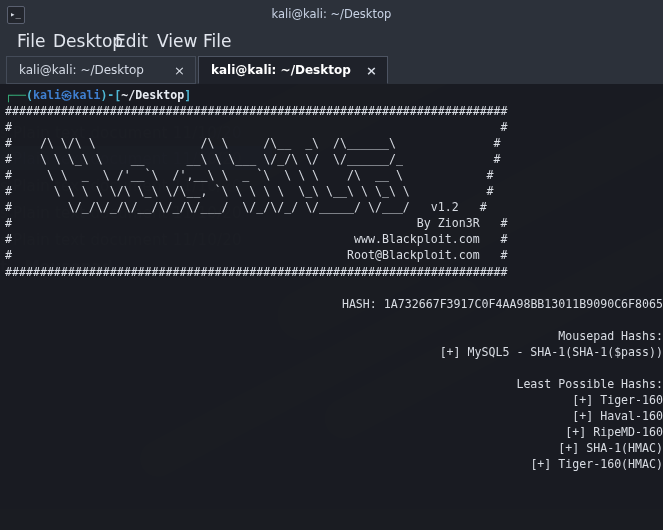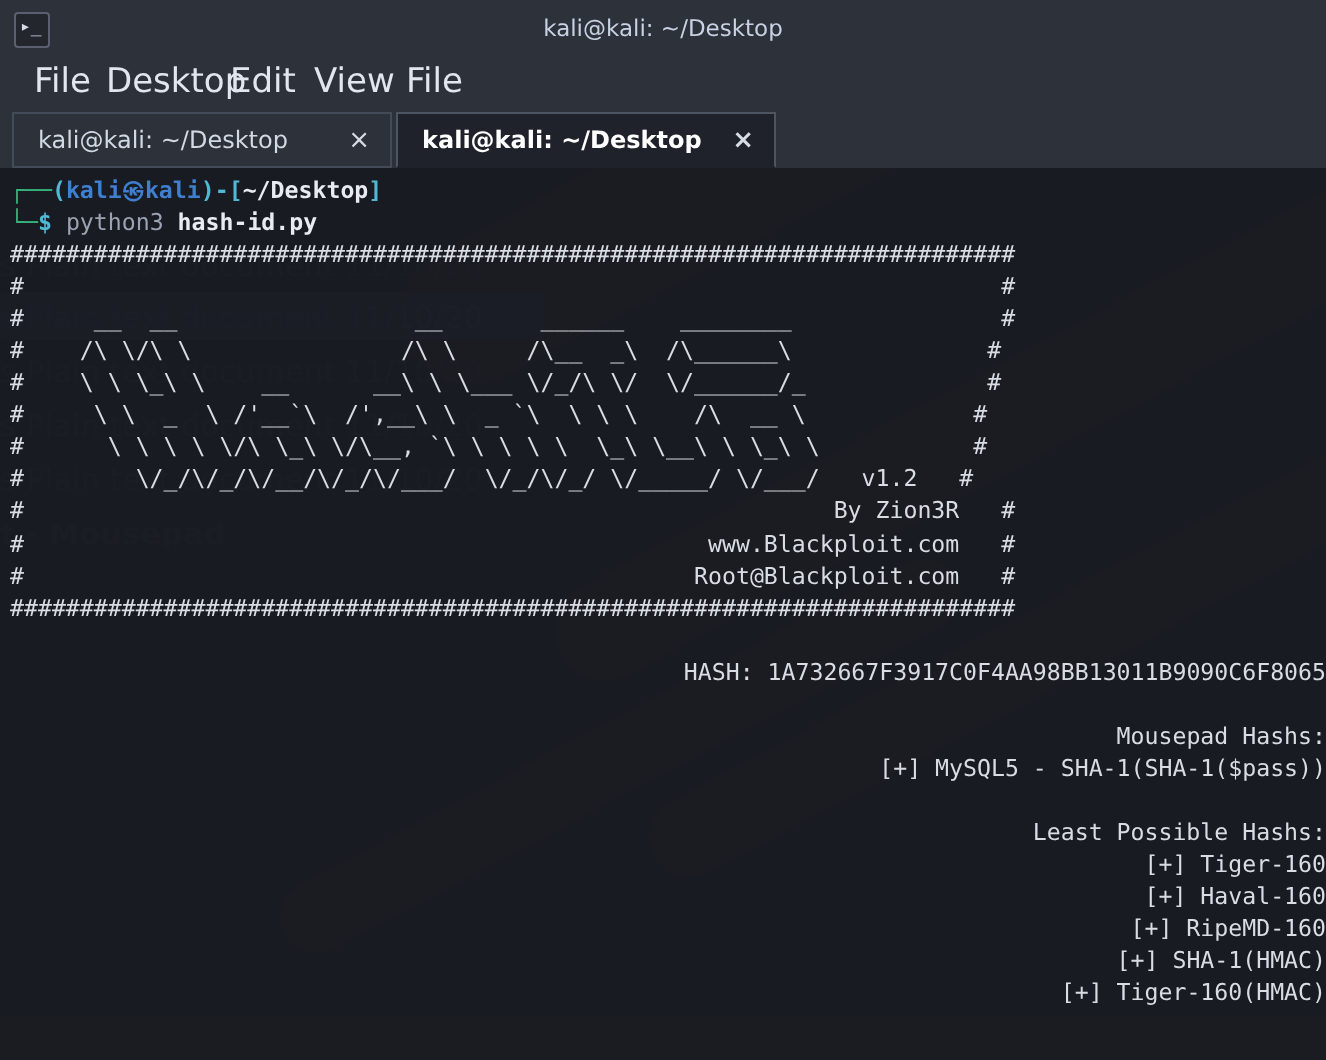--- a/index.html
+++ b/index.html
@@ -231,25 +231,23 @@
     <div class="tab active">
       <span>kali@kali: ~/Desktop</span>
       <span class="tab-close">×</span>
     </div>
   </div>
 
   <div class="term">
 
     <pre><span class="c-green">┌──</span><span class="c-cyan">(</span><span class="c-blue">kali</span><span class="c-blue">㉿</span><span class="c-blue">kali</span><span class="c-cyan">)</span><span class="c-cyan">-</span><span class="c-cyan">[</span><span class="c-white">~/Desktop</span><span class="c-cyan">]</span></pre>
 
-    <pre><span class="c-green">└─</span><span class="c-cyan">$</span> <span class="c-soft">python3</span> <span class="c-white">hash-id.py</span></pre>
 
     <pre class="c-banner">########################################################################</pre>
     <pre class="c-banner">#                                                                      #</pre>
-    <pre class="c-banner">#     __  __                 __       ______    ________               #</pre>
     <pre class="c-banner">#    /\ \/\ \               /\ \     /\__  _\  /\______\              #</pre>
     <pre class="c-banner">#    \ \ \_\ \    __      __\ \ \___ \/_/\ \/  \/______/_             #</pre>
     <pre class="c-banner">#     \ \  _  \ /'__`\  /',__\ \  _ `\  \ \ \    /\  __ \            #</pre>
     <pre class="c-banner">#      \ \ \ \ \/\ \_\ \/\__, `\ \ \ \ \  \_\ \__\ \ \_\ \           #</pre>
     <pre class="c-banner">#        \/_/\/_/\/__/\/_/\/___/  \/_/\/_/ \/_____/ \/___/   v1.2   #</pre>
     <pre class="c-banner">#                                                          By Zion3R   #</pre>
     <pre class="c-banner">#                                                 www.Blackploit.com   #</pre>
     <pre class="c-banner">#                                                Root@Blackploit.com   #</pre>
     <pre class="c-banner">########################################################################</pre>
 

